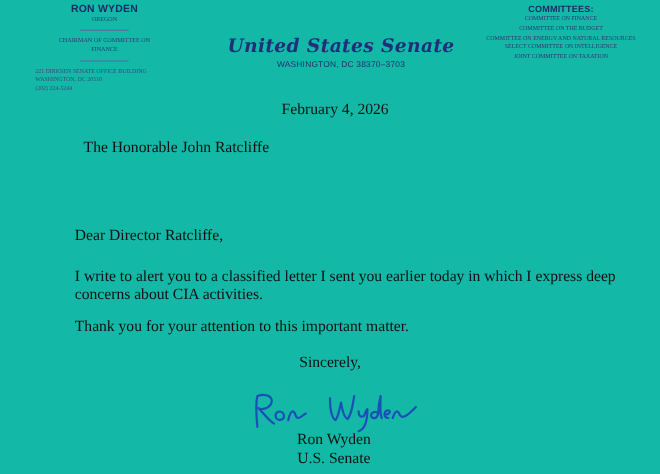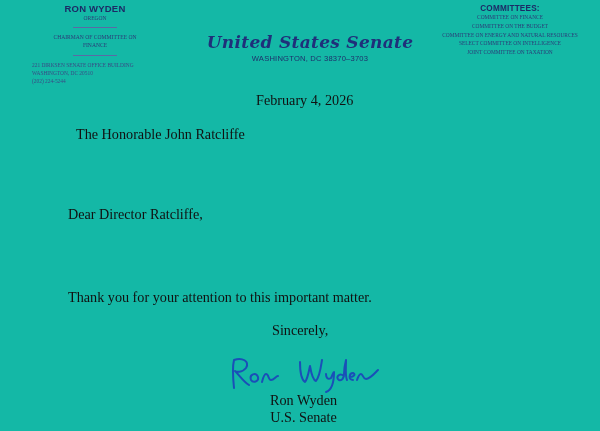--- a/index.html
+++ b/index.html
@@ -69,20 +69,21 @@
   </div>
 
   <div class="letter date">February 4, 2026</div>
 
   <div class="letter addressee">
     <div>The Honorable John Ratcliffe</div>
   </div>
 
   <div class="letter salutation">Dear Director Ratcliffe,</div>
 
+  <div class="letter para1">I write to alert you to a classified letter I sent you earlier today in which I express deep concerns about CIA activities.</div>
 
   <div class="letter para2">Thank you for your attention to this important matter.</div>
 
   <div class="letter closing">Sincerely,</div>
 
   <svg class="signature" viewBox="0 0 180 42">
     <g fill="none" stroke="#1a4fb8" stroke-width="2" stroke-linecap="round" stroke-linejoin="round">
 
       <path d="M8 36 C7 26 6 16 8 8 C16 5 24 9 20 16 C16 21 10 20 9 19 C14 24 18 30 23 33"></path>
 

